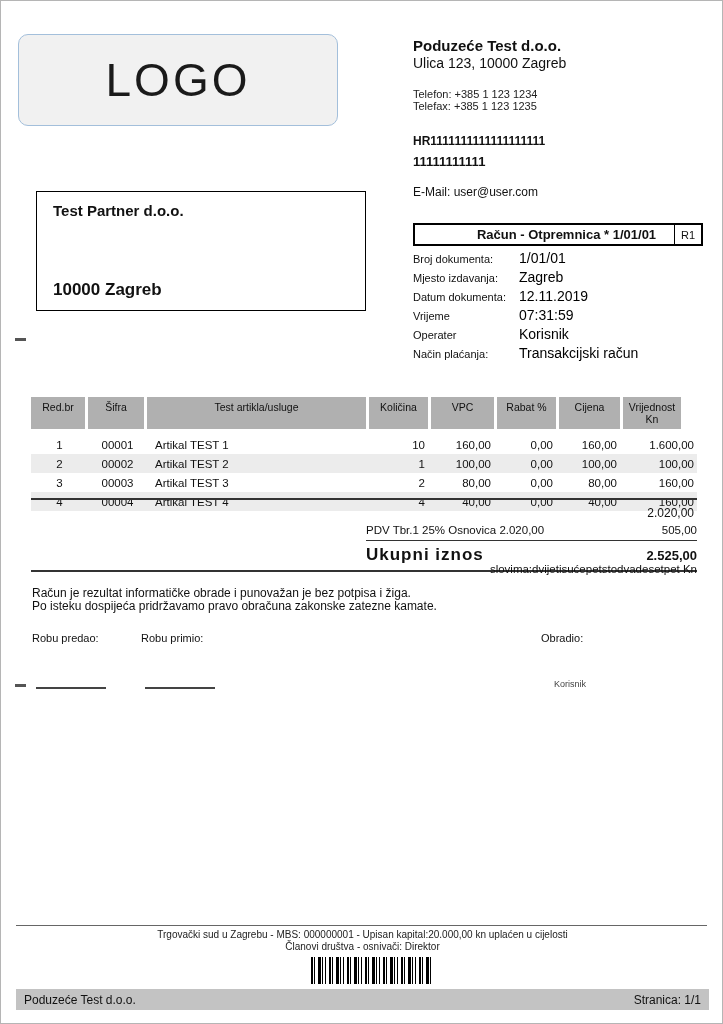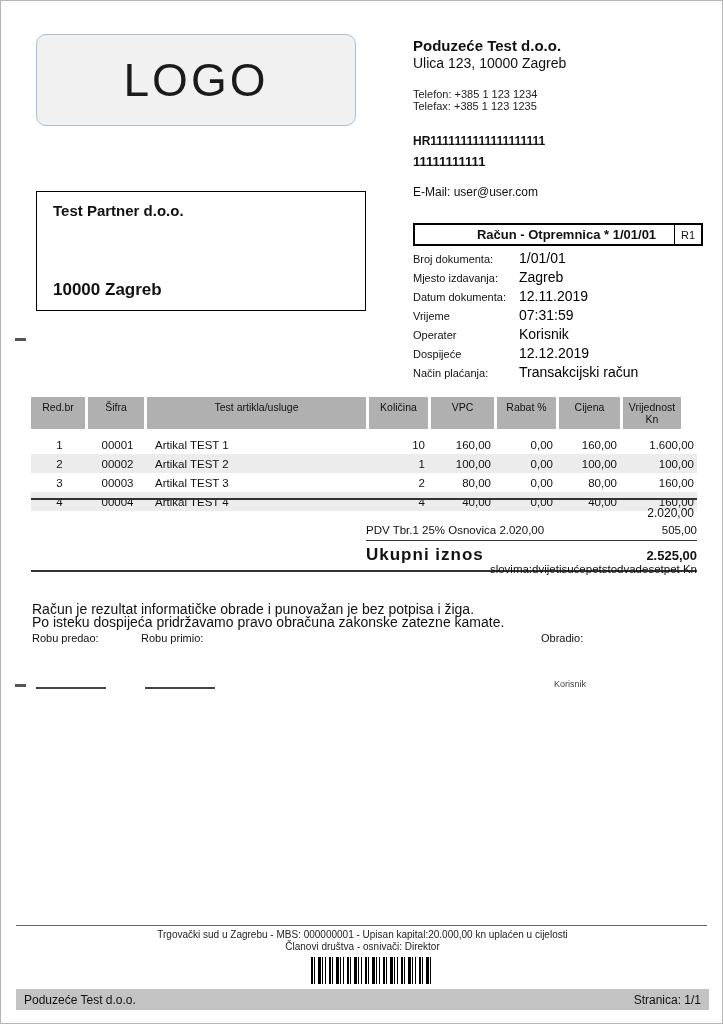--- a/index.html
+++ b/index.html
@@ -5,21 +5,21 @@
   * { margin:0; padding:0; box-sizing:border-box; }
   html,body { background:#fff; }
   body { font-family:"Liberation Sans", sans-serif; color:#111; }
   .page {
     position:relative; width:723px; height:1024px;
     background:#fff; border:1px solid #b5b5b5; overflow:hidden;
   }
 
   
   .logo-box {
-    position:absolute; left:35px; top:33px; width:320px; height:92px;
+    position:absolute; left:17px; top:33px; width:320px; height:92px;
     background:#f1f1f1; border:1px solid #a3bfdb; border-radius:10px;
     display:flex; align-items:center; justify-content:center;
   }
   .logo-text { font-size:46px; letter-spacing:3px; color:#1a1a1a; font-weight:500; }
 
   
   .company { position:absolute; left:412px; top:36px; width:300px; }
   .company .name { font-size:15px; font-weight:bold; }
   .company .addr { font-size:14px; margin-top:1px; }
   .company .phone, .company .fax { font-size:11px; color:#222; }
@@ -83,21 +83,21 @@
   .pdv-row { margin-left:335px; display:flex; justify-content:space-between;
     border-bottom:1px solid #333; padding-bottom:4px; font-size:11.5px; }
   .total-row { margin-left:335px; display:flex; justify-content:space-between;
     align-items:baseline; padding:4px 0 5px 0; }
   .total-row .t-lbl { font-size:17px; font-weight:bold; letter-spacing:1px; }
   .total-row .t-amt { font-size:13px; font-weight:bold; }
   .in-words { position:absolute; left:30px; top:562px; width:666px;
     text-align:right; font-size:11.5px; }
 
   
-  .notes { position:absolute; left:31px; top:602px; font-size:14px; line-height:13px; color:#111; }
+  .notes { position:absolute; left:31px; top:586px; font-size:12px; line-height:13px; color:#111; }
 
   
   .sig-labels { position:absolute; left:31px; top:631px; width:666px; font-size:11px; }
   .sig-handed { position:absolute; left:0; top:0; }
   .sig-received { position:absolute; left:109px; top:0; }
   .sig-processed { position:absolute; left:509px; top:0; }
   .sig-line { position:absolute; top:686px; width:70px; border-top:2px solid #444; }
   .sig-line-1 { left:35px; } .sig-line-2 { left:144px; }
   .sig-operator { position:absolute; left:553px; top:678px; font-size:9px; color:#444; }
 
@@ -162,24 +162,20 @@
     </div>
     <div class="doc-field">
       <span class="lbl">Vrijeme</span>
       <span class="val">07:31:59</span>
     </div>
     <div class="doc-field">
       <span class="lbl">Operater</span>
       <span class="val">Korisnik</span>
     </div>
     <div class="doc-field">
-      <span class="lbl">Dospijeće</span>
-      <span class="val">12.12.2019</span>
-    </div>
-    <div class="doc-field">
       <span class="lbl">Način plaćanja:</span>
       <span class="val">Transakcijski račun</span>
     </div>
   </div>
 
   <div class="items">
     <div class="head grid-row">
       <div class="cell">Red.br</div>
       <div class="cell">Šifra</div>
       <div class="cell">Test artikla/usluge</div>

